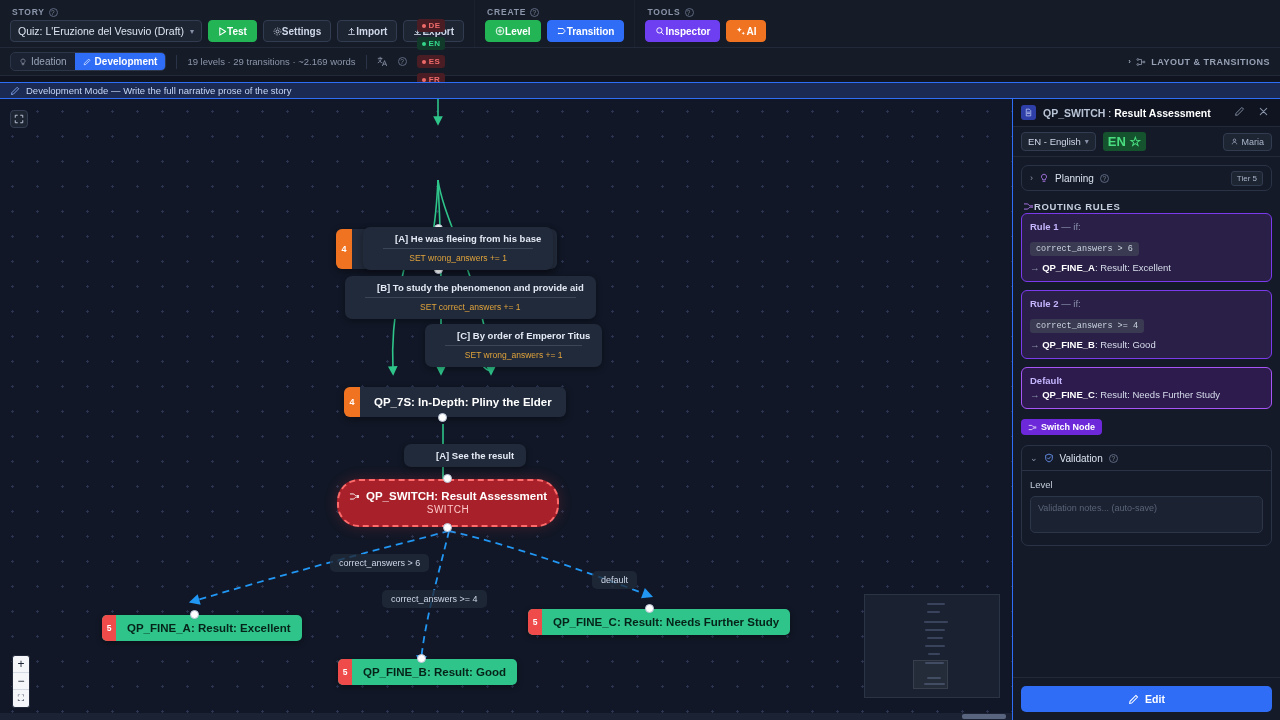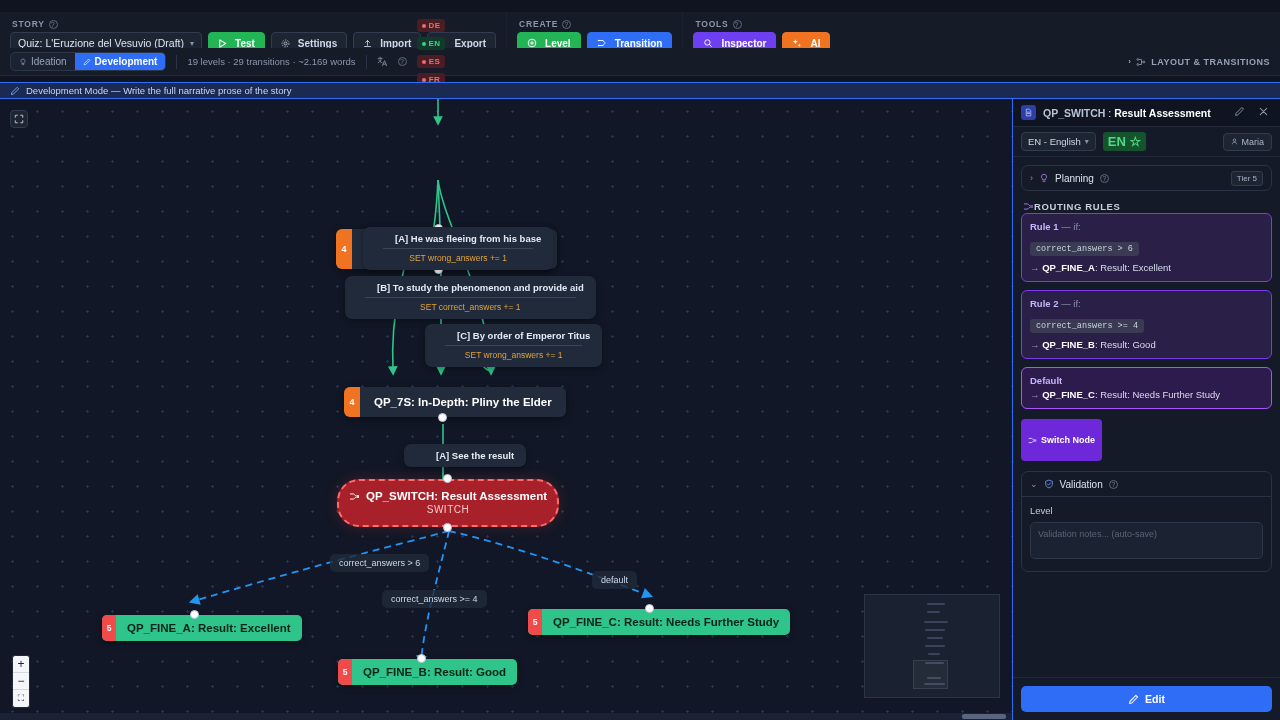--- a/index.html
+++ b/index.html
@@ -7,21 +7,21 @@
     width: 1280px; height: 720px;
     background: #0f1420;
     font-family: "Liberation Sans", sans-serif;
     color: #e6ebf5;
     overflow: hidden;
   }
   #app { position: relative; width: 1280px; height: 720px; }
 
   
   .topbar {
-    position: absolute; left: 0; top: 12px; width: 1280px; height: 48px;
+    position: absolute; left: 0; top: 0; width: 1280px; height: 48px;
     background: #151b27;
     border-bottom: 1px solid #222a3a;
     display: flex; align-items: flex-start;
   }
   .tb-group { position: relative; height: 48px; padding: 4px 10px 0 10px; display: flex; flex-direction: column; justify-content: flex-start; }
   .tb-group + .tb-group { border-left: 1px solid #27304250; }
   .tb-label {
     font-size: 8.5px; font-weight: bold; letter-spacing: .8px;
     color: #8c97ab; display: flex; align-items: center; gap: 4px;
     margin: 3px 0 3px 2px;
@@ -37,21 +37,21 @@
   .select {
     height: 22px; min-width: 162px; background: #1d2533;
     border: 1px solid #323c50; border-radius: 4px;
     display: flex; align-items: center; justify-content: flex-start;
     padding: 0 7px; font-size: 10.5px; color: #dbe3f0; gap: 6px;
   }
   .chev { font-size: 8px; color: #8792a8; }
 
   .btn {
     height: 22px; border-radius: 4px; display: inline-flex; align-items: center;
-    gap: 8px; padding: 0 9px; font-size: 10px; font-weight: bold;
+    gap: 0; padding: 0 9px; font-size: 10px; font-weight: bold;
     border: 1px solid #323c50; background: #1d2533; color: #cfd8e8;
     white-space: nowrap;
   }
   .btn svg { display: block; }
   .btn-green { background: #22b455; border-color: #22b455; color: #fff; }
   .btn-blue  { background: #2f6df6; border-color: #2f6df6; color: #fff; }
   .btn-purple{ background: #6d3ff0; border-color: #6d3ff0; color: #fff; }
   .btn-orange{ background: #f07321; border-color: #f07321; color: #fff; }
 
   
@@ -241,21 +241,21 @@
     display: inline-block; background: #3a3a52; border-radius: 3px;
     font-family: "Liberation Mono", monospace; font-size: 8.5px;
     color: #cbd5e1; padding: 2px 6px; margin-bottom: 6px;
   }
   .rule-t { font-size: 9.5px; color: #d7deec; }
   .rule-t b { color: #fff; }
 
   .sw-tag {
     display: inline-flex; align-items: center; gap: 4px;
     background: #6d28d9; color: #fff; border-radius: 4px;
-    font-size: 9px; font-weight: bold; padding: 16px 7px; margin: 2px 0 10px;
+    font-size: 9px; font-weight: bold; padding: 3px 7px; margin: 2px 0 10px;
   }
 
   .valbox { border: 1px solid #2a3346; border-radius: 7px; }
   .valbox-h { height: 25px; display: flex; align-items: center; gap: 6px; padding: 0 8px; border-bottom: 1px solid #2a3346; font-size: 10px; color: #dbe3f0; }
   .valbox-b { padding: 8px; }
   .val-lbl { font-size: 9.5px; color: #c3ccdc; margin-bottom: 6px; }
   .val-btns { display: flex; gap: 6px; margin-bottom: 8px; }
   .val-btn {
     background: #1d2533; border: 1px solid #323c50; border-radius: 4px;
     font-size: 9.5px; color: #cfd8e8; padding: 3px 8px;

